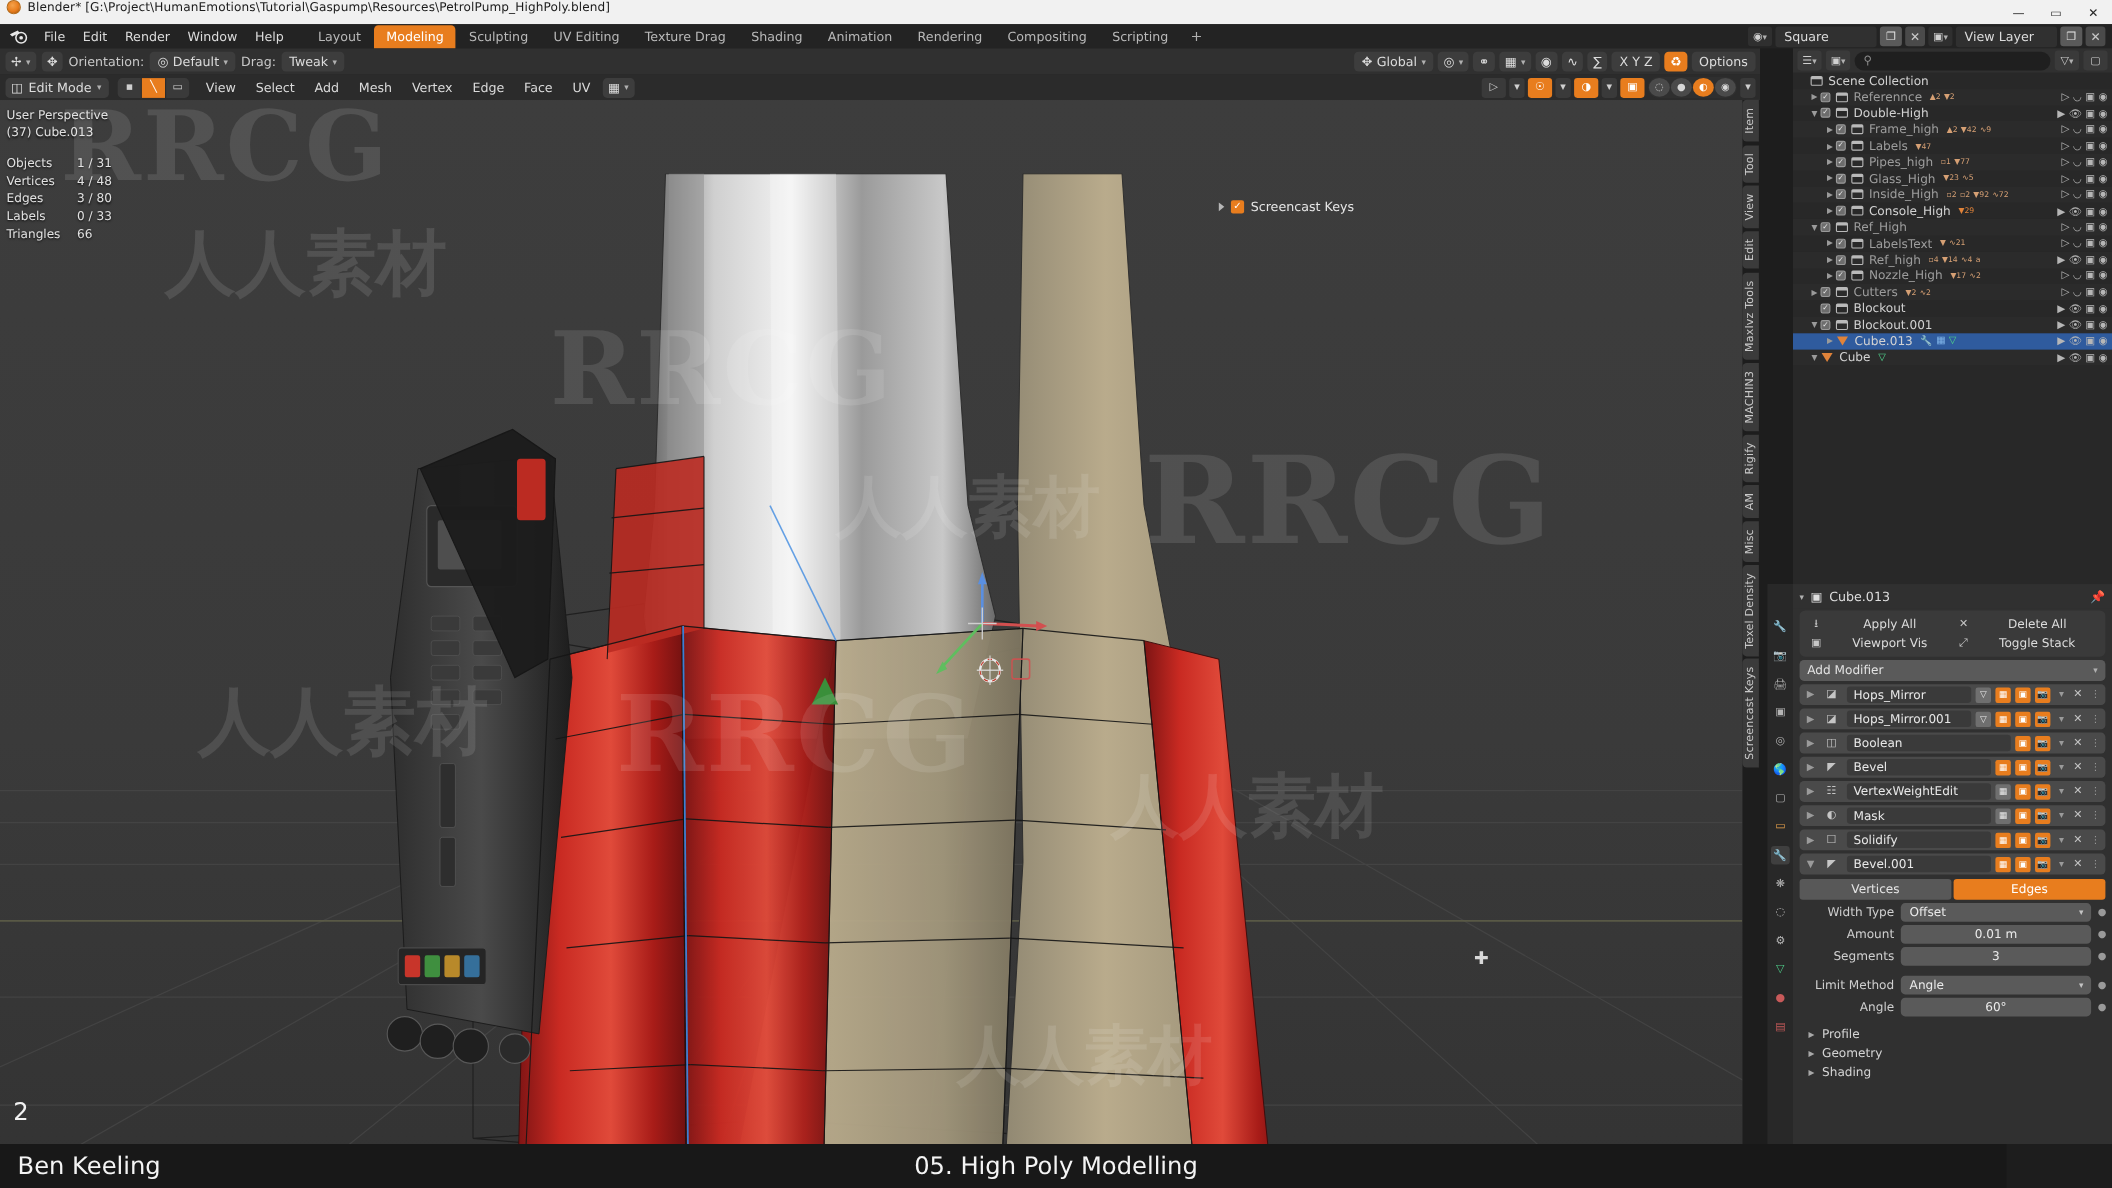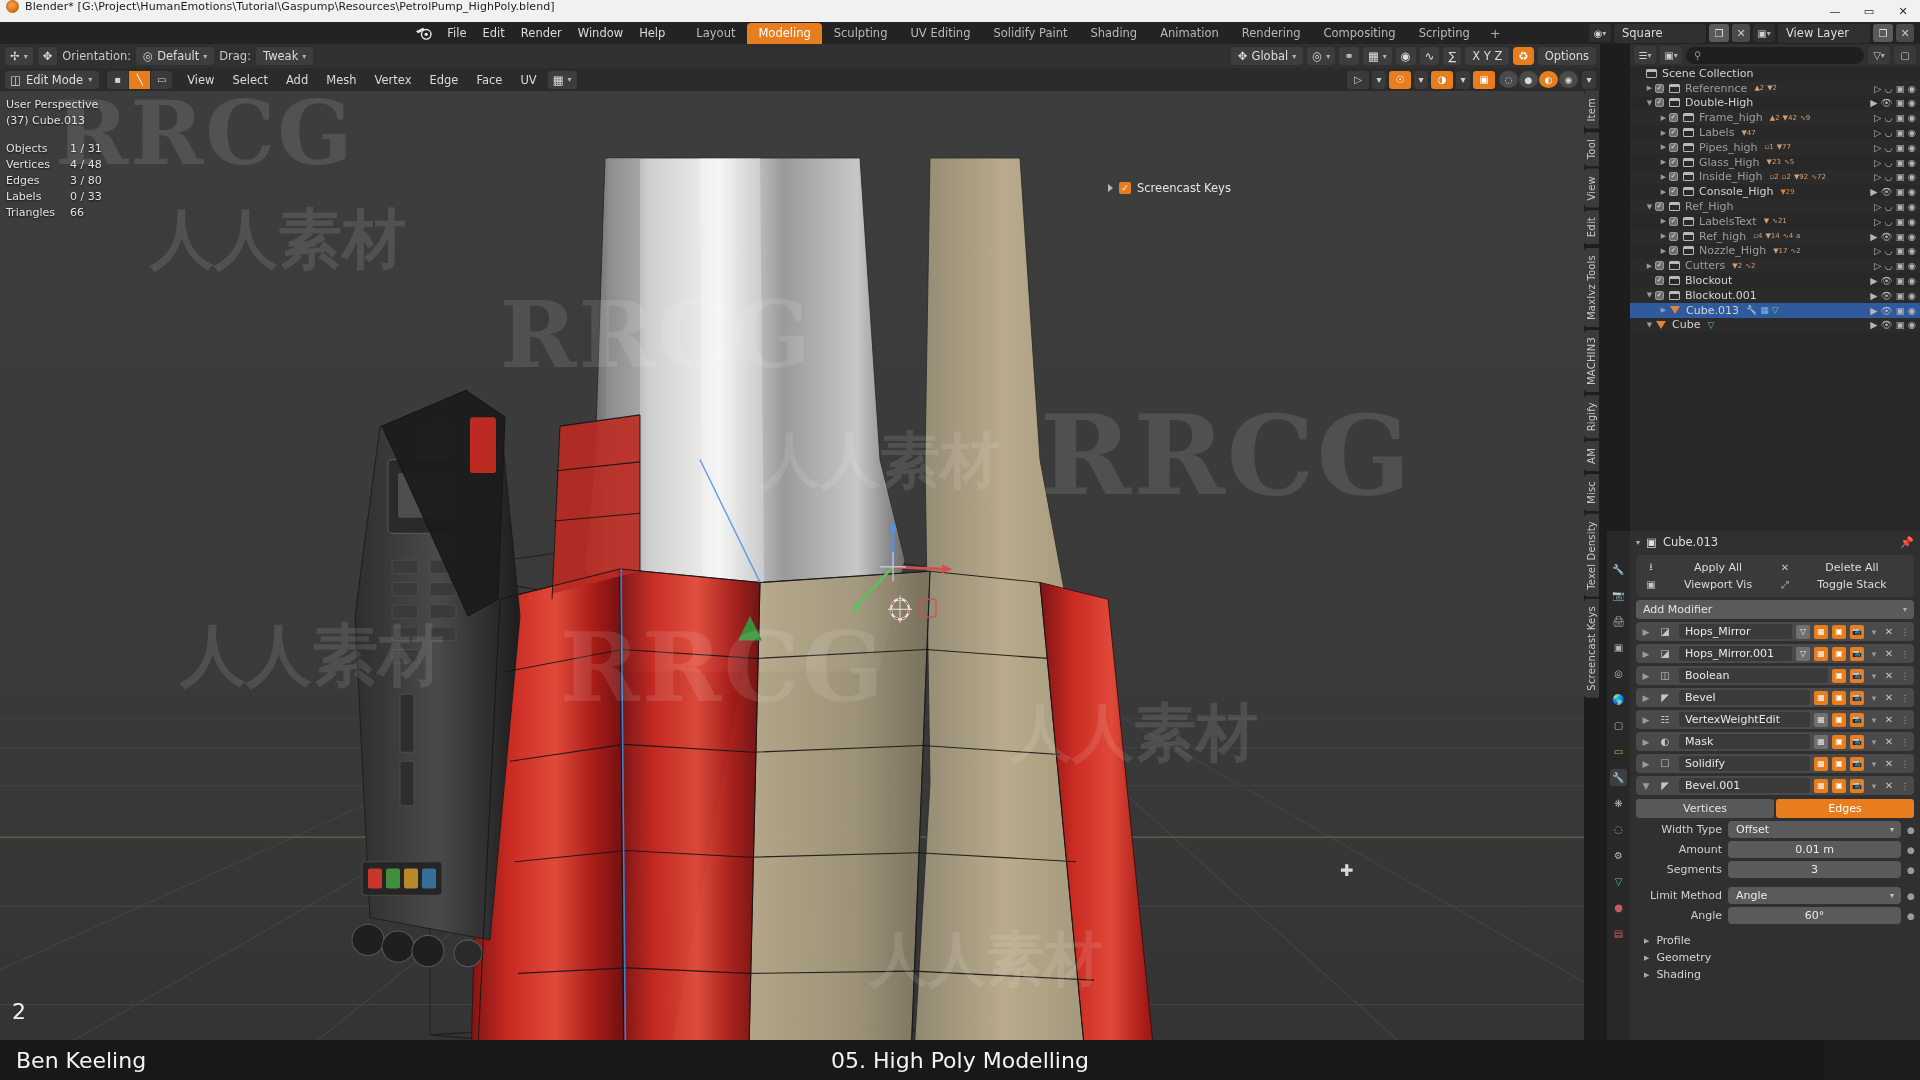--- a/index.html
+++ b/index.html
@@ -23,21 +23,21 @@
     border:1px solid #b46a18; flex:0 0 auto; }
   .tb-title{ white-space:nowrap; letter-spacing:.1px; }
   .tb-win{ position:absolute; right:0; top:0; height:22px; display:flex; align-items:center; }
   .tb-btn{ width:34px; height:22px; display:flex; align-items:center; justify-content:center;
     font-size:11px; color:#2a2a2a; }
 
   
   .menubar{
     position:absolute; left:0; top:22px; width:1920px; height:22px;
     background:#232323; display:flex; align-items:center; padding:0 4px;
-    font-size:11.5px; color:#d6d6d6;justify-content:center;
+    font-size:11.5px; color:#d6d6d6;
   }
   .blender-icon{ width:18px; height:16px; margin:0 6px 0 4px; position:relative; flex:0 0 auto;}
   .menu-item{ padding:2px 8px; border-radius:3px; color:#dcdcdc; white-space:nowrap; }
   .ws-tabs{ display:flex; align-items:center; margin-left:12px; gap:1px; }
   .ws-tab{ padding:3px 11px 4px; font-size:11.5px; color:#b9b9b9; border-radius:4px 4px 0 0;
     white-space:nowrap; }
   .ws-tab.active{ background:#e87d1e; color:#ffffff; }
   .ws-plus{ padding:2px 8px; color:#b0b0b0; font-size:13px; }
   .scene-block{ position:absolute; right:6px; top:0; height:22px; display:flex; align-items:center; gap:3px; }
   .sb-ico{ width:22px; height:18px; background:#2f2f2f; border-radius:3px; display:flex;
@@ -229,21 +229,21 @@
     <div class="menu-item">Edit</div>
     <div class="menu-item">Render</div>
     <div class="menu-item">Window</div>
     <div class="menu-item">Help</div>
 
     <div class="ws-tabs">
       <div class="ws-tab">Layout</div>
       <div class="ws-tab active">Modeling</div>
       <div class="ws-tab">Sculpting</div>
       <div class="ws-tab">UV Editing</div>
-      <div class="ws-tab">Solidify Paint</div>
+      <div class="ws-tab">Texture Drag</div>
       <div class="ws-tab">Shading</div>
       <div class="ws-tab">Animation</div>
       <div class="ws-tab">Rendering</div>
       <div class="ws-tab">Compositing</div>
       <div class="ws-tab">Scripting</div>
       <div class="ws-plus">+</div>
     </div>
 
     <div class="scene-block">
       <div class="sb-ico">◉<span class="chev">▾</span></div>

